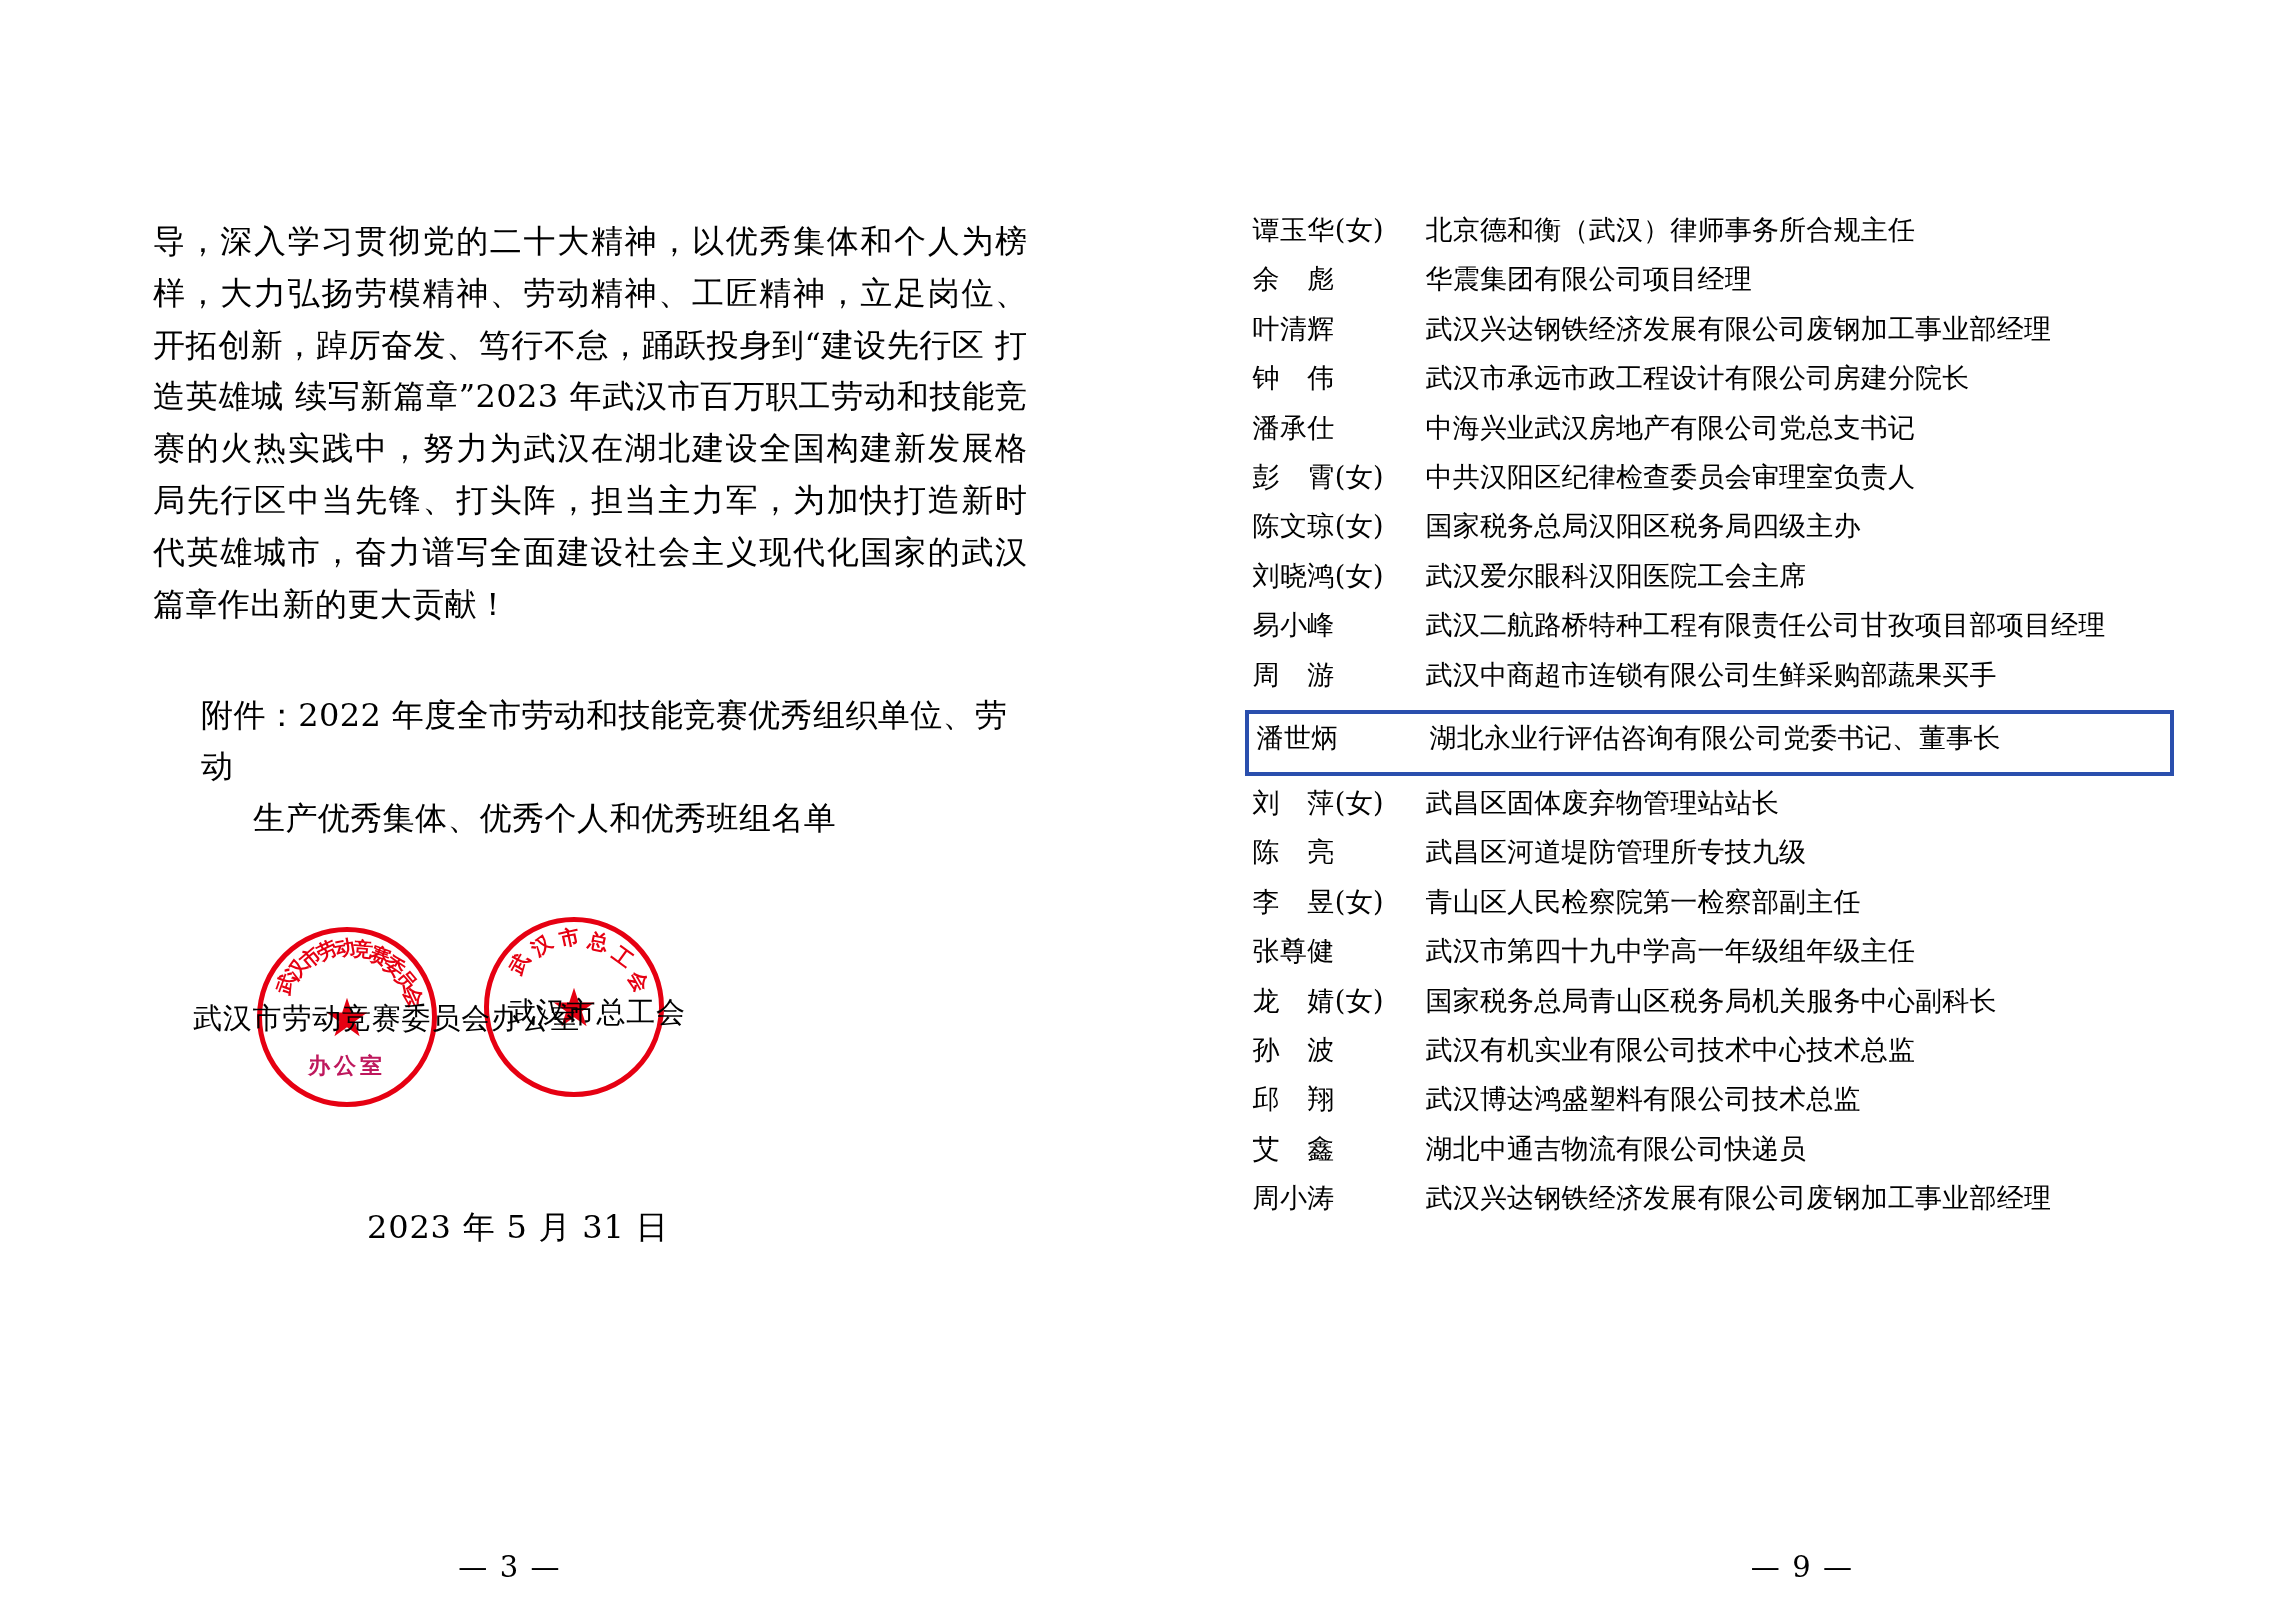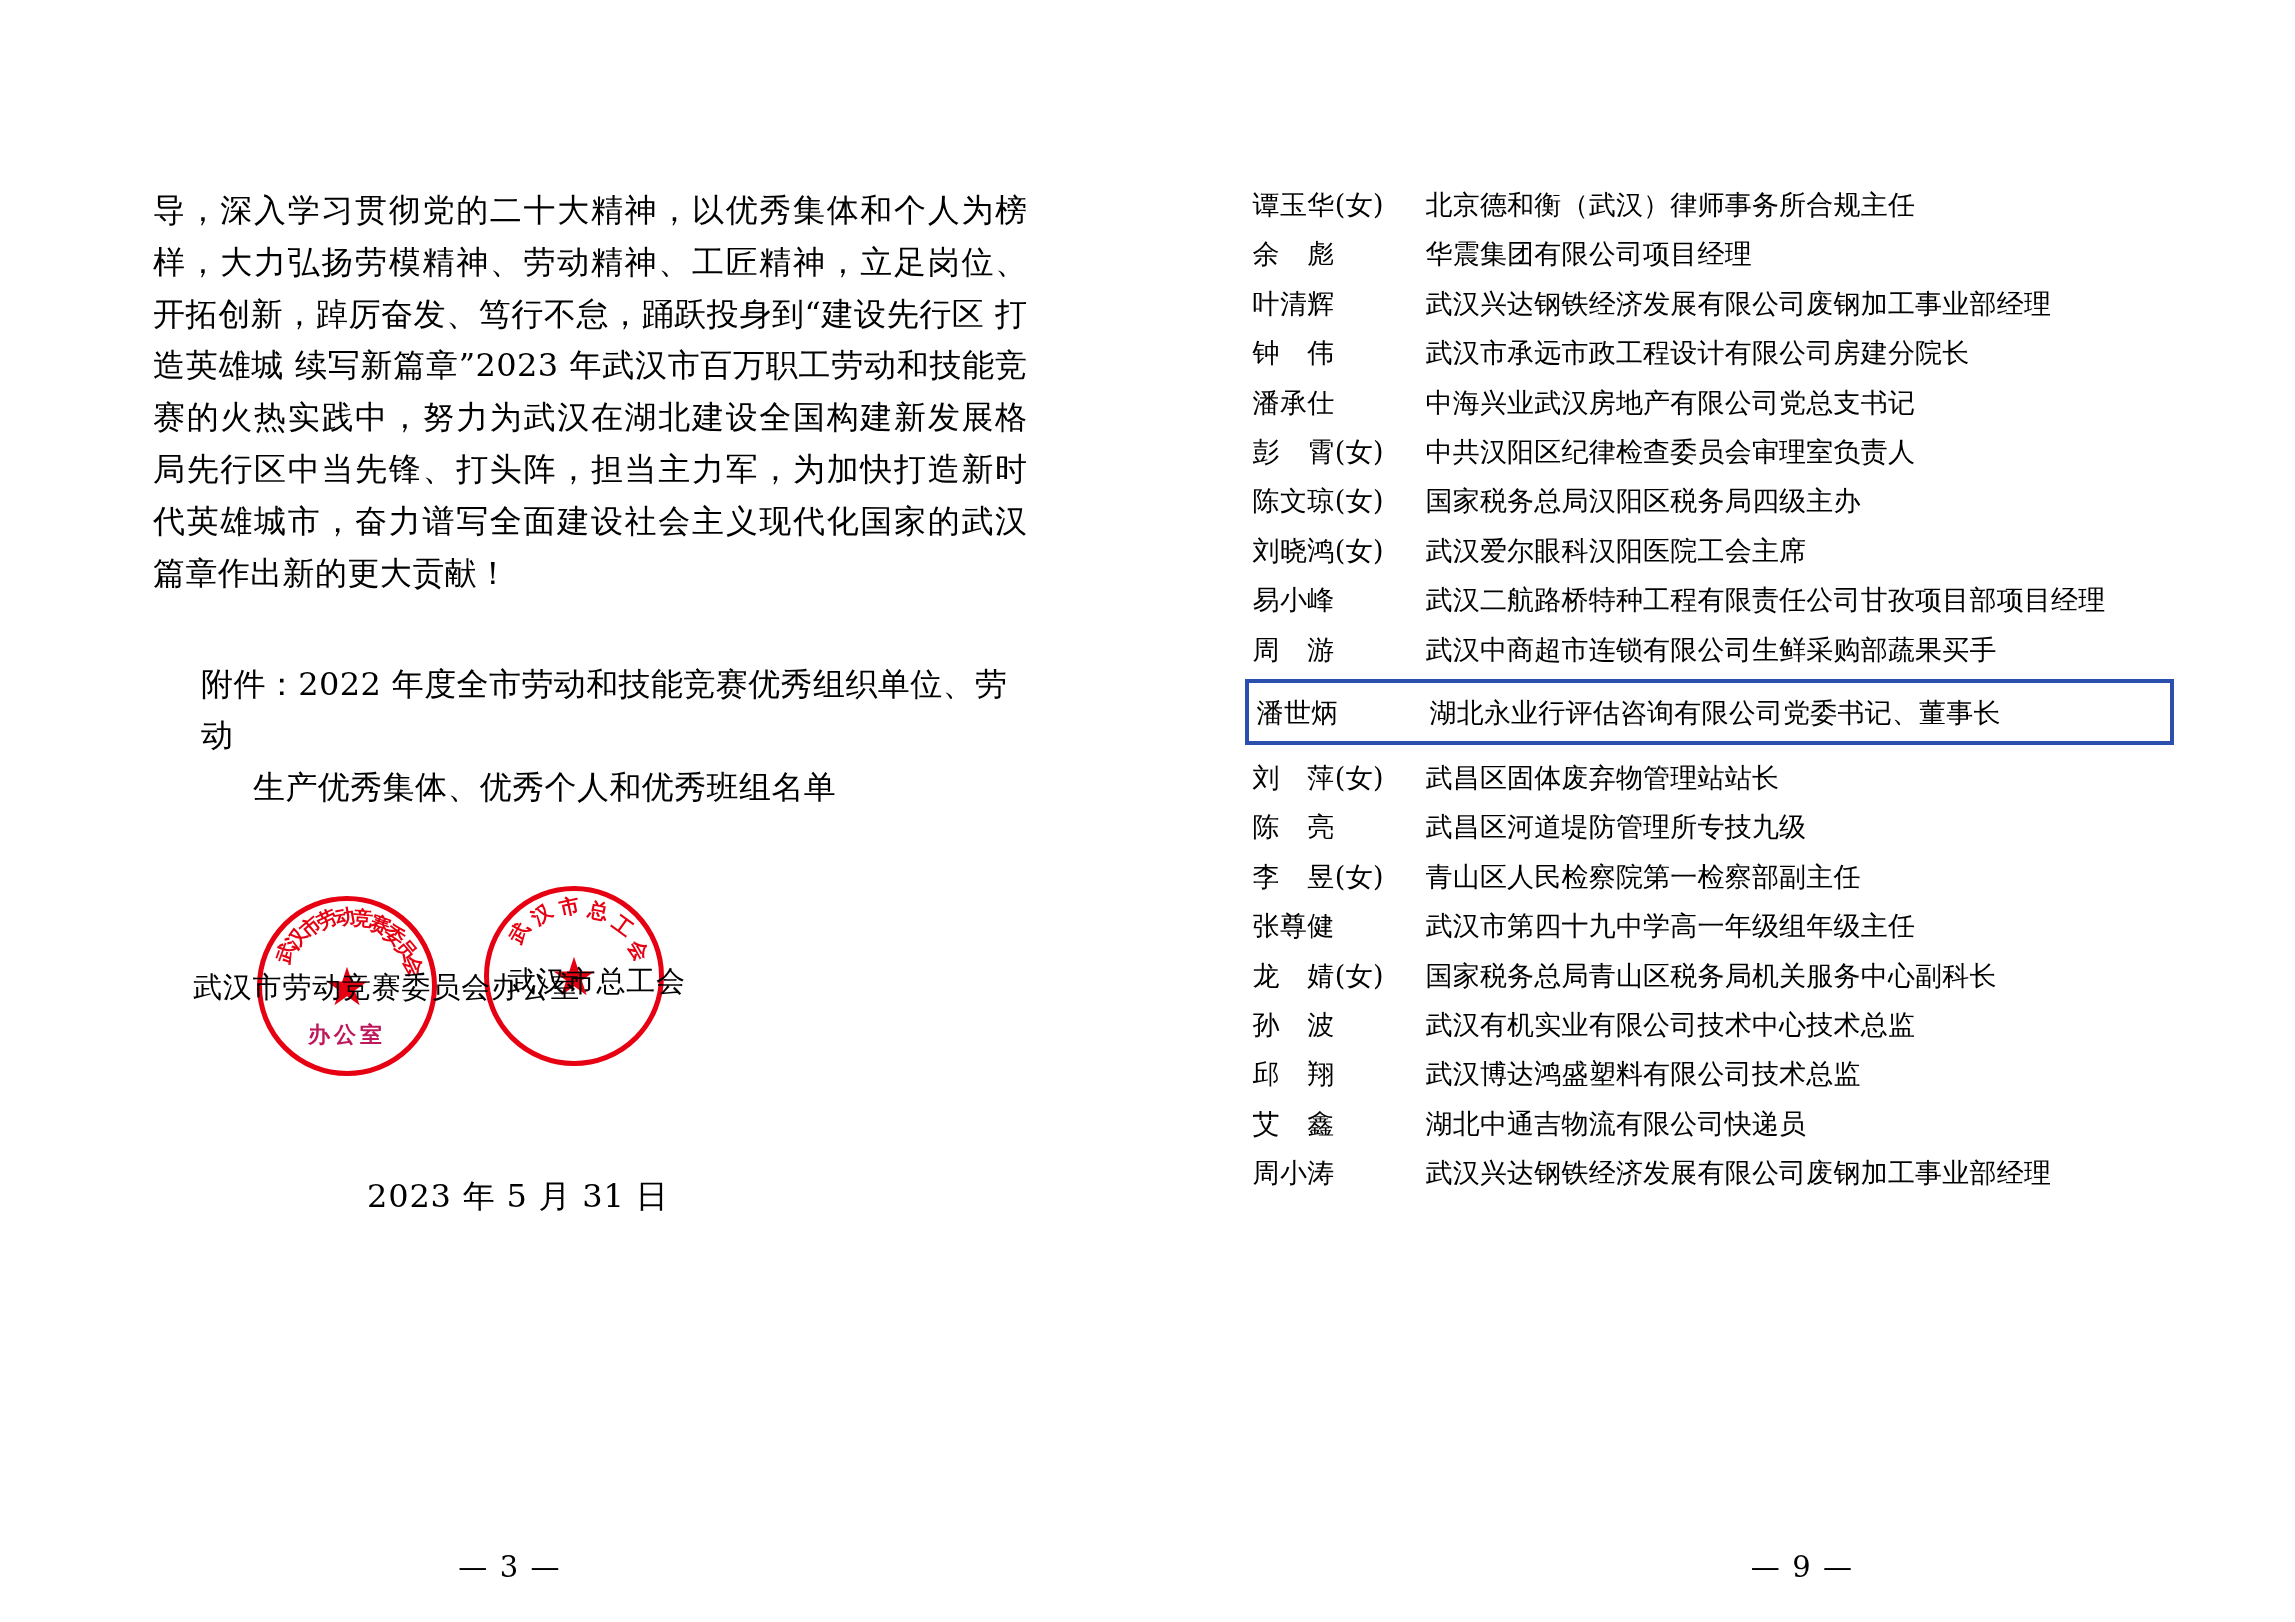--- a/index.html
+++ b/index.html
@@ -17,20 +17,21 @@
   }
   .page {
     position: absolute;
     inset: 0;
     display: flex;
     flex-direction: row;
   }
   .col {
     position: relative;
     box-sizing: border-box;
+    margin-top: 31px;
   }
   .col-left {
     width: 1149px;
     padding: 185px 121px 0 153px;
   }
   .col-right {
     width: 1147px;
     padding: 185px 121px 0 96px;
   }
 
@@ -130,21 +131,21 @@
     letter-spacing: 0.8px;
     padding-right: 145px;
   }
 
   
   .roster {
     font-size: 0;
   }
   .roster-row {
     display: flex;
-    align-items: center;
+    align-items: flex-start;
     font-size: 27px;
     line-height: 1.0;
     height: 39px;
     padding: 0 8px;
     margin-bottom: 10.4px;
     box-sizing: content-box;
   }
   .roster-row.highlight {
     border: 4px solid #2a4fad;
     padding: 9.6px 8px;

